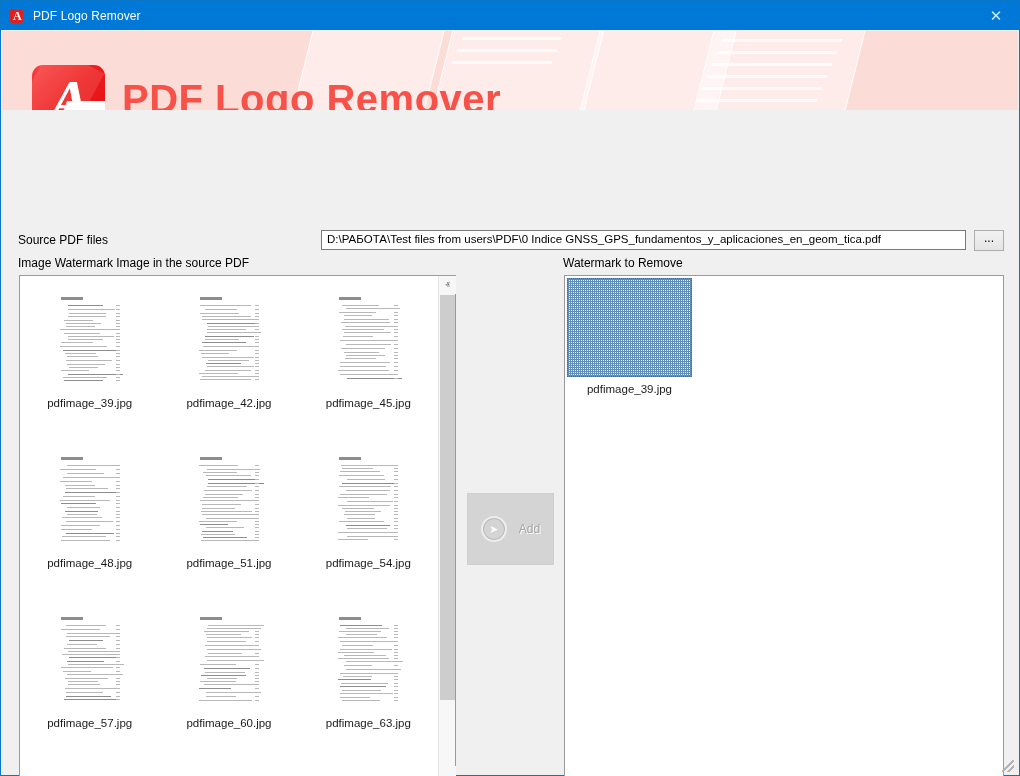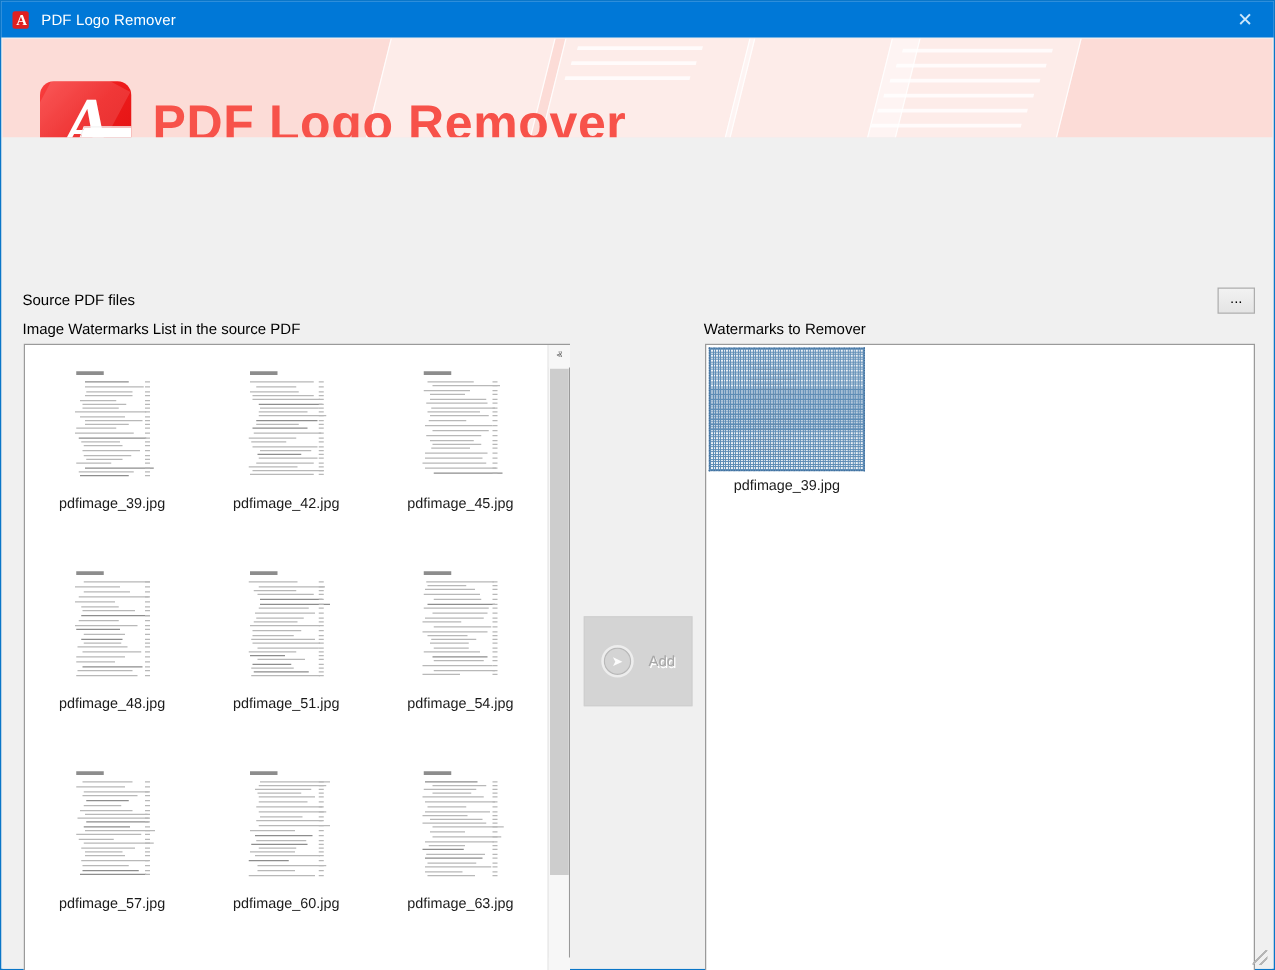--- a/index.html
+++ b/index.html
@@ -229,24 +229,25 @@
       <div class="shine"></div>
       <div class="swirl">A</div>
       <div class="eraser"></div>
     </div>
     <div class="banner-title">PDF Logo Remover</div>
   </div>
 
   <div class="content">
 
     <div class="lbl" style="left:16px;top:123px;">Source PDF files</div>
+    <div class="pathbox" title="D:\РАБОТА\Test files from users\PDF\0 Indice GNSS_GPS_fundamentos_y_aplicaciones_en_geom_tica.pdf">D:\РАБОТА\Test files from users\PDF\0 Indice GNSS_GPS_fundamentos_y_aplicaciones_en_geom_tica.pdf</div>
     <div class="browse btn" id="browse-button" style="position:absolute;left:972px;top:120px;width:30px;height:21px;">...</div>
 
-    <div class="lbl" style="left:16px;top:146px;">Image Watermarks List in the source PDF</div>
-    <div class="lbl" style="left:561px;top:146px;">Watermarks to Remover</div>
+    <div class="lbl" style="left:16px;top:146px;">Image Watermark Image in the source PDF</div>
+    <div class="lbl" style="left:561px;top:146px;">Watermark to Remove</div>
 
     <div class="panel" id="left-panel">
       <div class="grid" id="left-grid">
           <div class="cell">
             <div class="thumb">
               <div class="pg">
                 <div class="ln dk" style="left: 4px; top: 4px; width: 22px; height: 3px;"></div>
                 <div class="ln dk" style="left: 11px; top: 12px; width: 35px;"></div>
                 <div class="ln" style="right: 3px; top: 12px; width: 4px;"></div>
                 <div class="ln" style="left: 11px; top: 16px; width: 47px;"></div>

